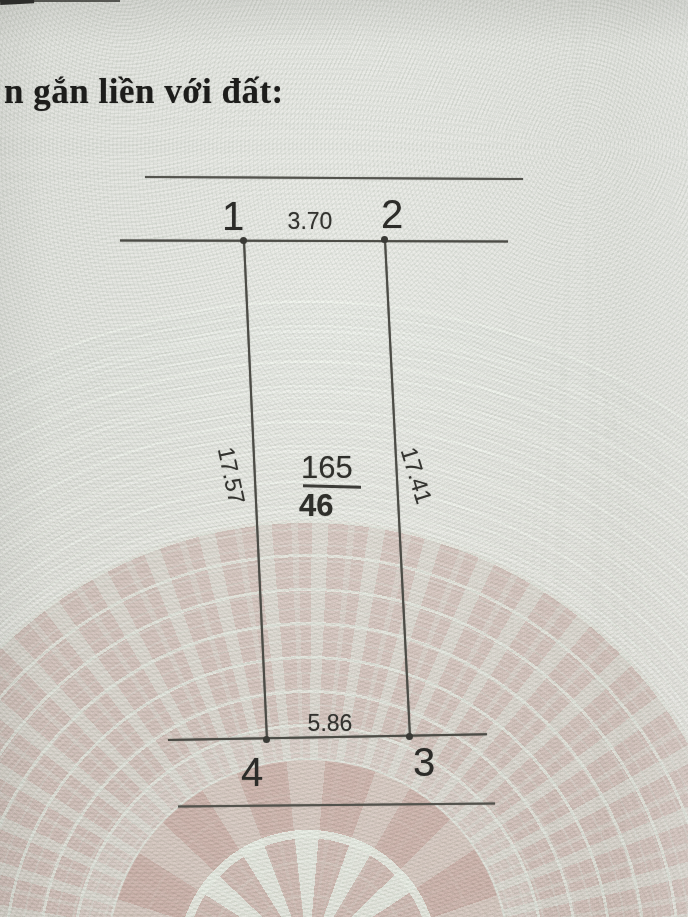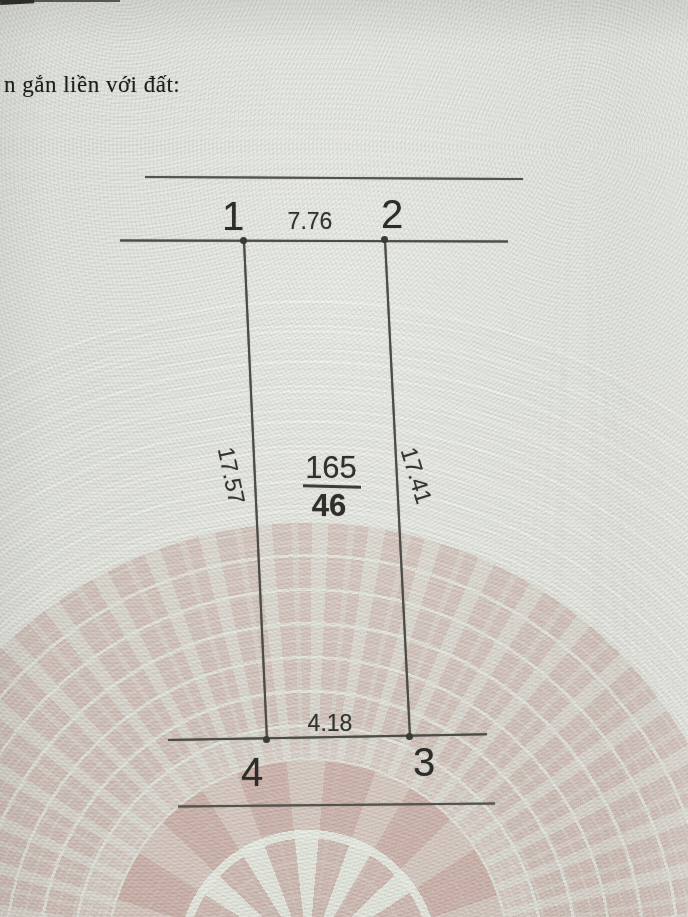--- a/index.html
+++ b/index.html
@@ -54,21 +54,21 @@
       linear-gradient(180deg, rgba(80,80,76,0.10), rgba(80,80,76,0) 5%),
       linear-gradient(90deg, rgba(80,80,76,0.05), rgba(80,80,76,0) 7%, rgba(80,80,76,0) 90%, rgba(255,255,255,0.12)),
       radial-gradient(ellipse at 50% 32%, rgba(255,255,255,0.10), rgba(40,40,38,0.05) 92%);
   }
   .sliver-a{position:absolute;left:0;top:0;width:120px;height:2px;background:rgba(45,45,42,0.75);z-index:8;}
   .sliver-b{position:absolute;left:0;top:0;width:34px;height:5px;background:#2c2c2a;transform:rotate(-3deg);transform-origin:left top;z-index:8;}
   
   .ink{position:absolute;inset:0;z-index:10;}
   .heading{
     position:absolute;left:4px;top:72px;
-    font-family:"Liberation Serif", serif;font-weight:400;font-size:23px;color:#1d1d1b;
+    font-family:"Liberation Serif", serif;font-weight:700;font-size:35px;color:#1d1d1b;
     letter-spacing:0.5px;white-space:nowrap;text-shadow:0 0 1px rgba(40,40,38,0.4);
   }
   .rule{position:absolute;height:2px;background:#53534d;box-shadow:0 0 1px rgba(70,70,66,0.7);}
   .rule-top{left:145px;top:177px;width:378px;transform:rotate(0.3deg);}
   .rule-bottom{left:178px;top:804px;width:317px;transform:rotate(-0.55deg);}
   .b-line{position:absolute;background:#4c4c46;box-shadow:0 0 1px rgba(70,70,66,0.8);}
   .b-top{left:120px;top:240px;width:388px;height:2px;transform:rotate(0.15deg);}
   .b-bottom{left:168px;top:739px;width:319px;height:2px;transform-origin:left center;transform:rotate(-1.05deg);}
   .b-left{left:243px;top:241px;width:2px;height:500px;transform-origin:top center;transform:rotate(-2.64deg);}
   .b-right{left:384px;top:240px;width:2px;height:498px;transform-origin:top center;transform:rotate(-2.88deg);}
@@ -87,21 +87,21 @@
   .c4{left:236px;top:752px;}
   .dim{
     position:absolute;width:62px;text-align:center;
     font-size:23px;color:#33332f;line-height:1;white-space:nowrap;text-shadow:0 0 1px rgba(55,55,50,0.45);
   }
   .dim-top{left:279px;top:210px;}
   .dim-bottom{left:299px;top:712px;}
   .dim-left{left:200px;top:464px;transform:rotate(78deg);}
   .dim-right{left:385px;top:464px;transform:rotate(73deg);}
   .parcel-num,.parcel-area{
-    position:absolute;width:60px;text-align:center;
+    position:absolute;width:60px;
     font-size:31px;color:#2f2f2b;line-height:1;text-shadow:0 0 1px rgba(55,55,50,0.5);
   }
   .parcel-num{left:301px;top:452px;}
   .parcel-area{left:299px;top:490px;font-weight:bold;}
   .frac-bar{position:absolute;left:303px;top:485px;width:58px;height:3px;background:#3c3c38;transform:rotate(1.5deg);}
 </style>
 </head>
 <body>
 
 <div class="photo">
@@ -130,23 +130,23 @@
     <div class="dot dot-1"></div>
     <div class="dot dot-2"></div>
     <div class="dot dot-3"></div>
     <div class="dot dot-4"></div>
 
     <div class="corner c1">1</div>
     <div class="corner c2">2</div>
     <div class="corner c3">3</div>
     <div class="corner c4">4</div>
 
-    <div class="dim dim-top">7.76</div>
+    <div class="dim dim-top">3.70</div>
     <div class="dim dim-right">17.41</div>
-    <div class="dim dim-bottom">4.18</div>
+    <div class="dim dim-bottom">5.86</div>
     <div class="dim dim-left">17.57</div>
 
     <div class="parcel-num">165</div>
     <div class="frac-bar"></div>
     <div class="parcel-area">46</div>
 
   </div>
 </div>
 
 </body></html>

